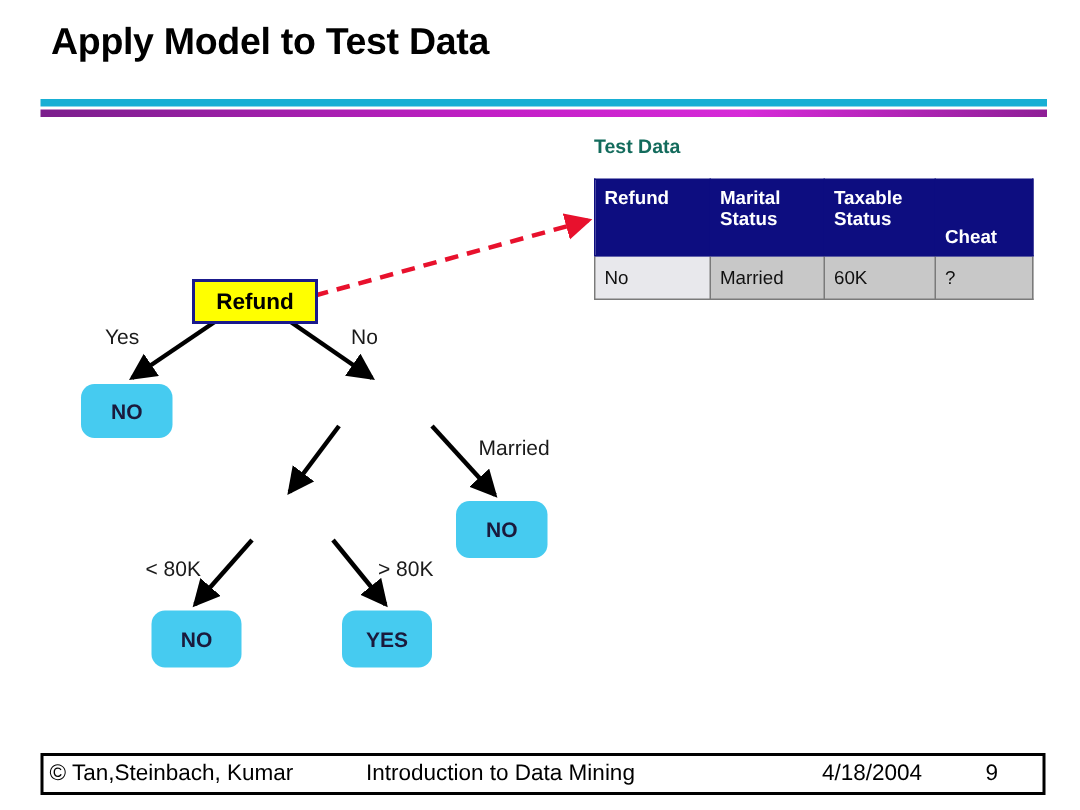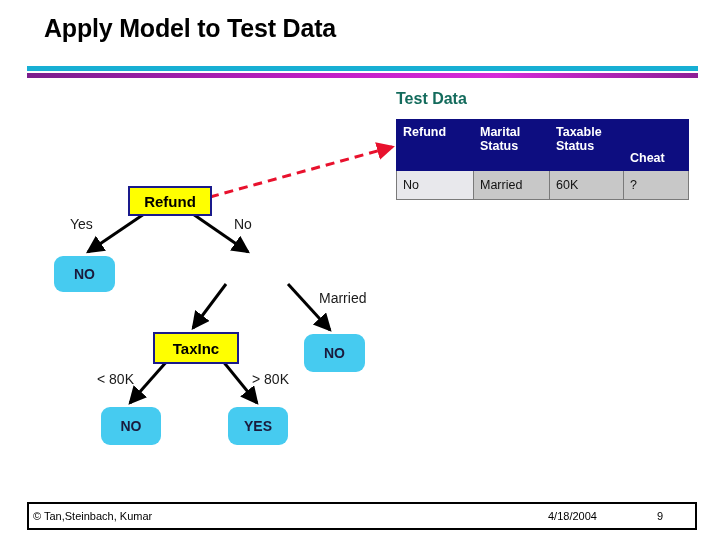--- a/index.html
+++ b/index.html
@@ -5,38 +5,38 @@
   html,body{margin:0;padding:0;}
   body{
     width:720px;height:540px;background:#ffffff;
     font-family:"Liberation Sans", sans-serif;
     overflow:hidden;position:relative;
   }
   .stage{position:absolute;left:0;top:0;width:720px;height:540px;}
 
   
   #slide-title{
-    position:absolute;left:44px;top:14px;
+    position:absolute;left:34px;top:14px;
     font-size:25px;font-weight:bold;color:#000000;
     letter-spacing:-0.2px;white-space:nowrap;
   }
   
   #rule-cyan{
     position:absolute;left:27px;top:66px;width:671px;height:5px;
     background:#17AFD4;
   }
   #rule-magenta{
     position:absolute;left:27px;top:73px;width:671px;height:5px;
     background:linear-gradient(to right,#7B1F8C 0%,#C21FC6 45%,#D62BD8 70%,#8E1F96 100%);
   }
 
   
   #testdata-caption{
     position:absolute;left:396px;top:90px;
-    font-size:16px;font-weight:bold;color:#136B5C;
+    font-size:13px;font-weight:bold;color:#136B5C;
     white-space:nowrap;
     text-align:right;
   }
 
   
   #testdata-table{
     position:absolute;left:396px;top:119px;
     border-collapse:collapse;border-spacing:0;
     table-layout:fixed;width:248px;
   }
@@ -100,21 +100,21 @@
   #lbl-married{left:319px;top:290px;}
   #lbl-lt80k  {left:97px; top:371px;}
   #lbl-gt80k  {left:252px;top:371px;}
 
   
   #footer-bar{
     position:absolute;left:27px;top:502px;width:666px;height:24px;
     border:2px solid #000000;background:#ffffff;
   }
   .footer-text{
-    position:absolute;font-size:11px;color:#000000;
+    position:absolute;font-size:15px;color:#000000;
     white-space:nowrap;line-height:24px;top:0;
   }
   #footer-copyright{left:4px;}
   #footer-center{left:215px;}
   #footer-date{left:519px;}
   #footer-page{left:628px;}
 </style>
 </head>
 <body>
 
@@ -175,32 +175,32 @@
     <line x1="288" y1="284" x2="330" y2="330" stroke="#000000" stroke-width="3" marker-end="url(#blk-arrow)"></line>
 
     <line x1="168" y1="360" x2="130" y2="403" stroke="#000000" stroke-width="3" marker-end="url(#blk-arrow)"></line>
 
     <line x1="222" y1="360" x2="257" y2="403" stroke="#000000" stroke-width="3" marker-end="url(#blk-arrow)"></line>
 
     <line x1="210" y1="197" x2="392" y2="147" stroke="#E8112D" stroke-width="3" stroke-dasharray="9,6" marker-end="url(#red-arrow)"></line>
   </svg>
 
   <div class="node node-internal" id="node-refund">Refund</div>
-  <div class="node node-internal" id="node-taxinc">TaxInc</div>
 
   <div class="node node-leaf" id="leaf-no-yes-refund">NO</div>
   <div class="node node-leaf" id="leaf-no-married">NO</div>
   <div class="node node-leaf" id="leaf-no-lt80k">NO</div>
   <div class="node node-leaf" id="leaf-yes-gt80k">YES</div>
 
   <div class="edge-label" id="lbl-yes">Yes</div>
   <div class="edge-label" id="lbl-no">No</div>
   <div class="edge-label" id="lbl-married">Married</div>
   <div class="edge-label" id="lbl-lt80k">&lt; 80K</div>
   <div class="edge-label" id="lbl-gt80k">&gt; 80K</div>
 
   <div id="footer-bar">
     <div class="footer-text" id="footer-copyright">© Tan,Steinbach, Kumar</div>
+    <div class="footer-text" id="footer-center">Introduction to Data Mining</div>
     <div class="footer-text" id="footer-date">4/18/2004</div>
     <div class="footer-text" id="footer-page">9</div>
   </div>
 
 </div>
 
 </body></html>

